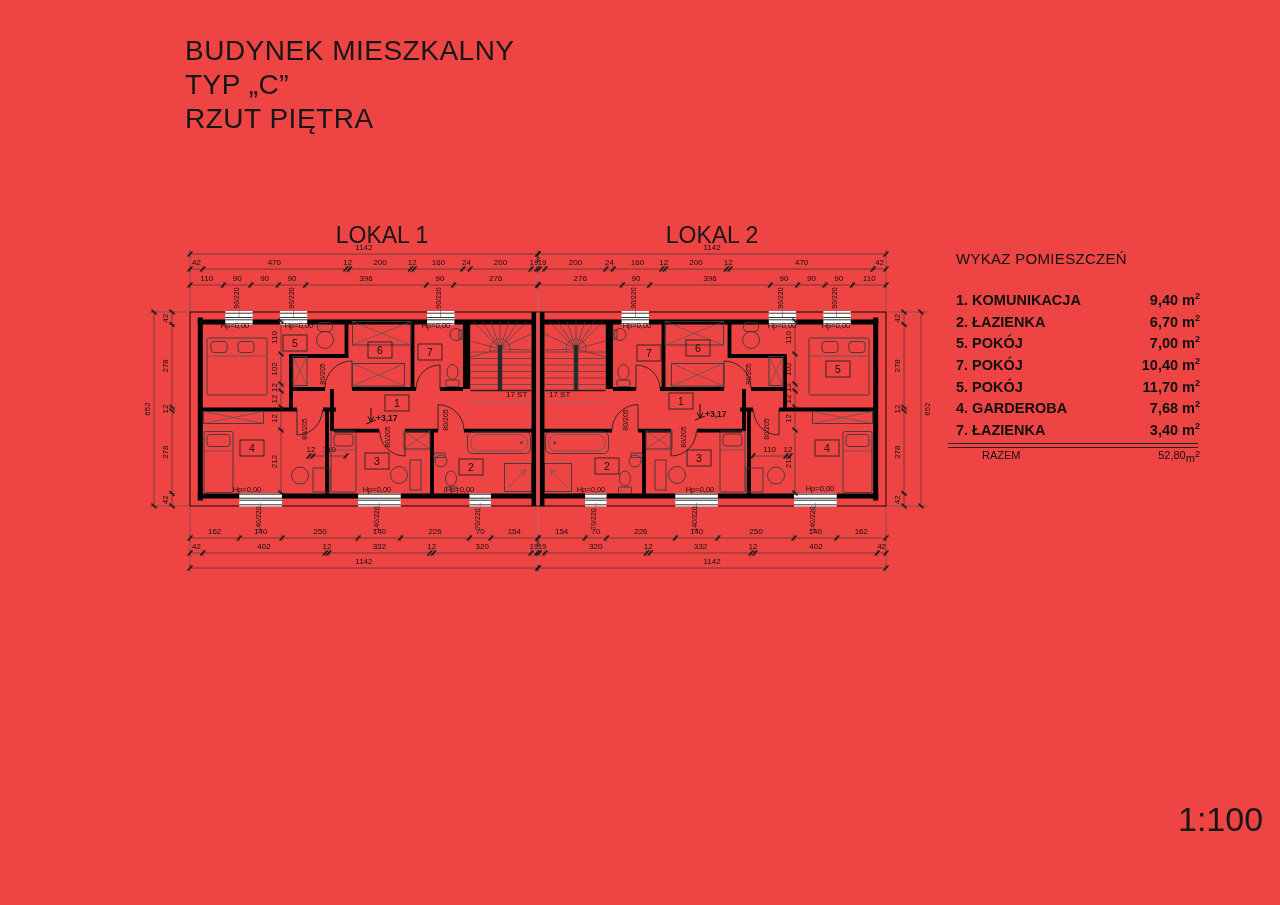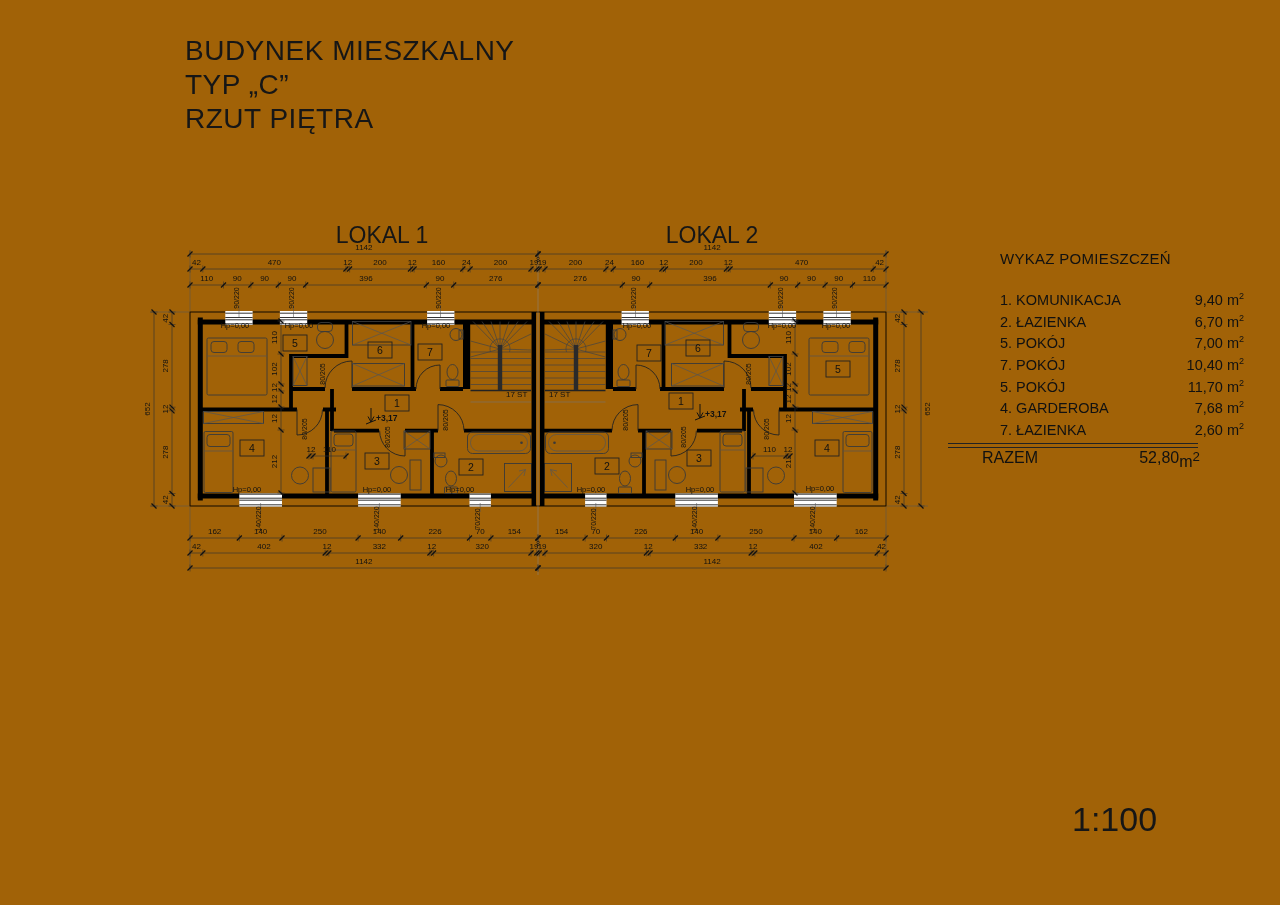--- a/index.html
+++ b/index.html
@@ -1,33 +1,33 @@
 <!DOCTYPE html>
 <html><head>
 <meta charset="utf-8">
 <style>
   html,body{margin:0;padding:0;background:#ffffff;}
-  #page{position:relative;width:1280px;height:905px;background:#a16207;overflow:hidden;
+  #page{position:relative;width:1280px;height:905px;background:#ef4444;overflow:hidden;
         font-family:"Liberation Sans",sans-serif;color:#111;}
   #title{position:absolute;left:185px;top:34px;font-size:28px;line-height:34px;letter-spacing:.5px;color:#161616;}
   .lokal-label{font-size:23px;fill:#161616;}
-  #legend{position:absolute;left:956px;top:250px;width:244px;margin-left:44px;}
+  #legend{position:absolute;left:956px;top:250px;width:244px;}
   #legend .hdr{font-size:15px;margin-bottom:24px;letter-spacing:.3px;}
-  #legend .row{display:flex;font-size:14.5px;height:21.7px;align-items:baseline;}
+  #legend .row{display:flex;font-size:14.5px;height:21.7px;align-items:baseline;font-weight:bold;}
   #legend .row .lbl{flex:0 0 auto;}
   #legend .row .sp{flex:1 1 auto;}
   #legend .row .val{text-align:center;}
   #legend .unit{padding-left:4px;}
   #legend sup{font-size:9px;}
   #dline{position:absolute;left:948px;top:443px;width:250px;height:3px;
          border-top:1.4px solid #222;border-bottom:1.4px solid #222;}
-  #razem{position:absolute;left:956px;top:449px;width:244px;display:flex;font-size:16px;}
+  #razem{position:absolute;left:956px;top:449px;width:244px;display:flex;font-size:11px;}
   #razem .lbl{padding-left:26px;}
   #razem .sp{flex:1 1 auto;}
-  #scale{position:absolute;left:1072px;top:800px;font-size:34px;color:#161616;text-align:right;}
+  #scale{position:absolute;left:1178px;top:800px;font-size:34px;color:#161616;text-align:right;}
   svg{position:absolute;left:0;top:0;}
   .wallthin{stroke:#000;stroke-width:.9;fill:none;}
   .wall{stroke:#000;stroke-width:5;fill:none;}
   .iwall{stroke:#000;stroke-width:3.8;fill:none;}
   .furn{stroke:#3a3a3a;stroke-width:.9;fill:none;}
   .furnthin{stroke:#555;stroke-width:.7;fill:none;}
   .door{stroke:#222;stroke-width:.9;fill:none;}
   .winline{stroke:#000;stroke-width:.8;fill:none;}
   .stair{stroke:#444;stroke-width:.7;fill:none;}
   .ext{stroke:#555;stroke-width:.55;fill:none;}
@@ -706,21 +706,21 @@
     </div>
     <div class="row">
       <span class="lbl">4. GARDEROBA</span>
         <span class="sp"></span>
       <span class="val">7,68</span>
       <span class="unit"><span>m</span><sup>2</sup></span>
     </div>
     <div class="row">
       <span class="lbl">7. ŁAZIENKA</span>
         <span class="sp"></span>
-      <span class="val">2,60</span>
+      <span class="val">3,40</span>
       <span class="unit"><span>m</span><sup>2</sup></span>
     </div>
   </div>
   <div id="dline"></div>
   <div id="razem">
     <span class="lbl">RAZEM</span>
       <span class="sp"></span>
     <span class="val">52,80</span>
     <span class="unit"><span>m</span><sup>2</sup></span>
   </div>

